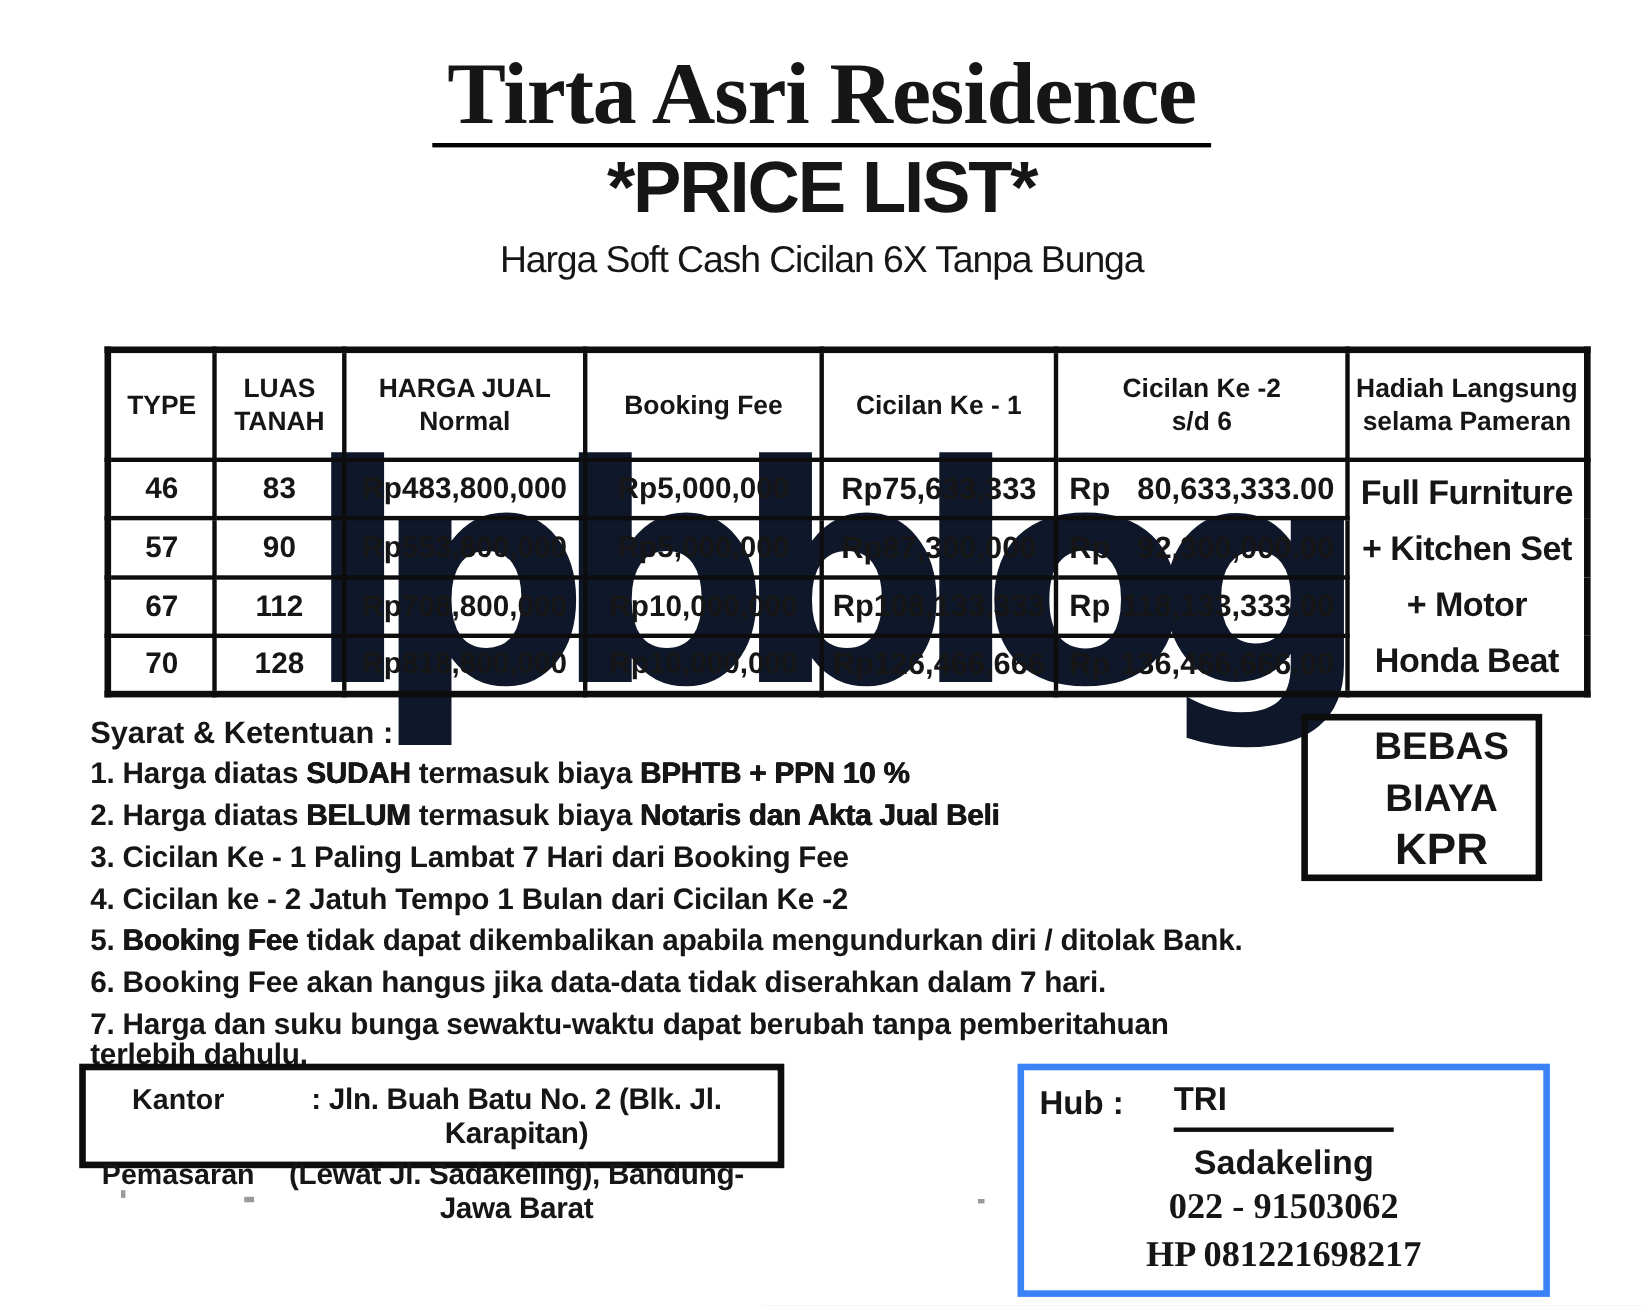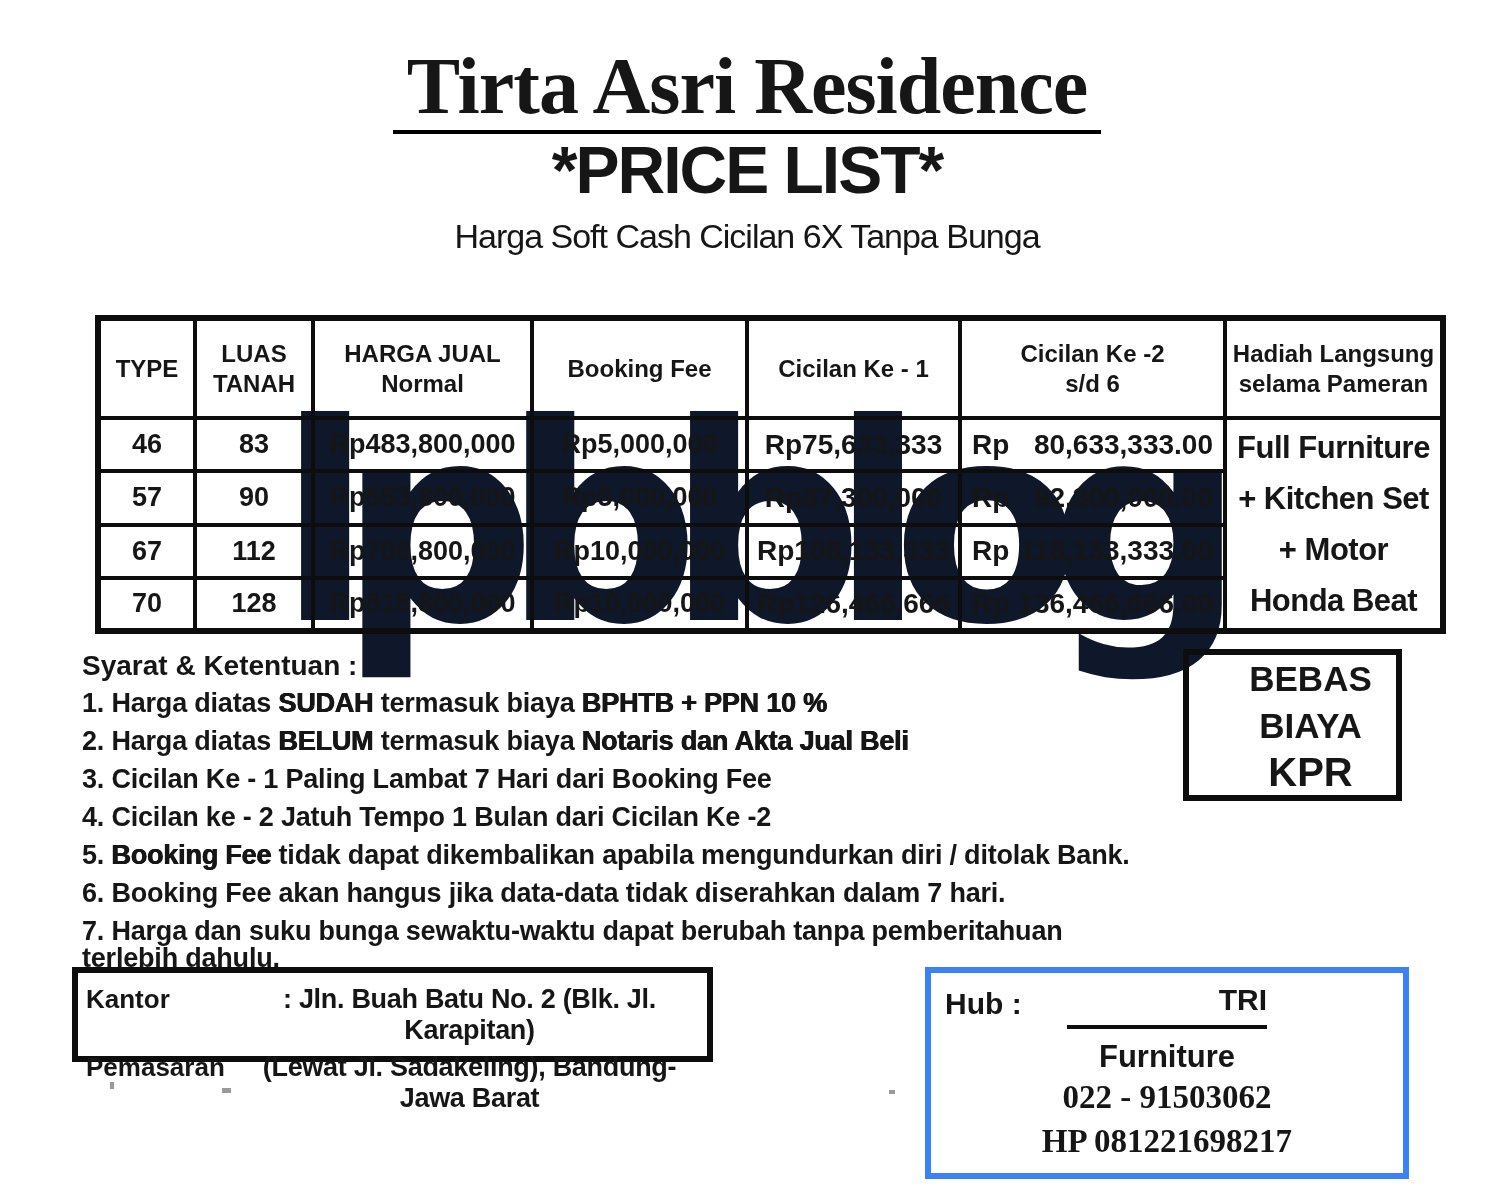--- a/index.html
+++ b/index.html
@@ -73,31 +73,31 @@
     display:flex; flex-direction:column; justify-content:center; align-items:center;padding-left:36px;
   }
   .kpr-line  { font-size:35px; font-weight:bold; line-height:47px; }
   .kpr-line.big { font-size:40px; }
   
   .office-box {
     position:absolute; left:72px; top:967px; width:641px; height:95px; z-index:1;
     border:6px solid #0d0d0d; padding:11px 6px 6px 8px;
   }
   .office-row { display:flex; margin-bottom:6px; }
-  .office-label { width:152px; flex:0 0 152px; font-size:26px; font-weight:bold; }
+  .office-label { width:152px; flex:0 0 152px; font-size:26px; font-weight:bold;text-align:center; }
   .office-value { font-size:27px; font-weight:bold; letter-spacing:-0.3px;text-align:center; }
   
   .contact-box {
     position:absolute; left:925px; top:967px; width:484px; height:212px; z-index:1;
     border:6px solid #3b82f6; padding:10px 14px;
   }
   .contact-top { position:relative; height:48px; }
   .contact-label { position:absolute; left:0; top:4px; font-size:30px; font-weight:bold; }
   .contact-name {
-    display:block; width:200px; margin:0 auto; text-align:right;
+    display:block; width:200px; margin:0 auto; text-align:left;
     font-size:30px; font-weight:bold; padding-bottom:8px;
     border-bottom:4px solid #0d0d0d;
   }
   .contact-role  { text-align:center; font-size:31px; font-weight:bold; margin-top:8px; }
   .contact-phone {
     text-align:center; font-family:"Liberation Serif", serif;
     font-size:33px; font-weight:bold; line-height:44px;
   }
   
   .speck { position:absolute; background:#9a9a9a; z-index:1; }
@@ -242,21 +242,21 @@
       <span class="office-label">Pemasaran</span>
       <span class="office-value">(Lewat Jl. Sadakeling), Bandung-Jawa Barat</span>
     </div>
   </div>
 
   <div class="contact-box">
     <div class="contact-top">
       <span class="contact-label">Hub :</span>
       <span class="contact-name">TRI</span>
     </div>
-    <div class="contact-role">Furniture</div>
+    <div class="contact-role">Sadakeling</div>
     <div class="contact-phone">022 - 91503062</div>
     <div class="contact-phone">HP 081221698217</div>
   </div>
 
   <div class="speck" style="left:110px; top:1082px; width:4px; height:7px;"></div>
   <div class="speck" style="left:222px; top:1088px; width:9px; height:5px;"></div>
   <div class="speck" style="left:889px; top:1090px; width:6px; height:4px;"></div>
 </div>
 
 </body></html>

